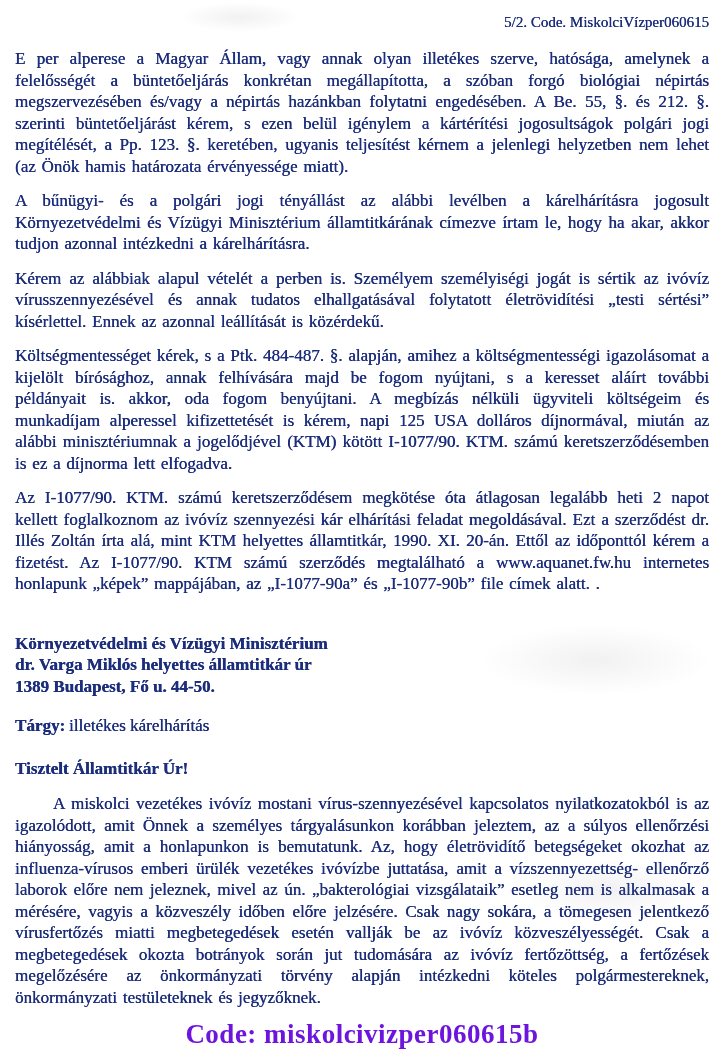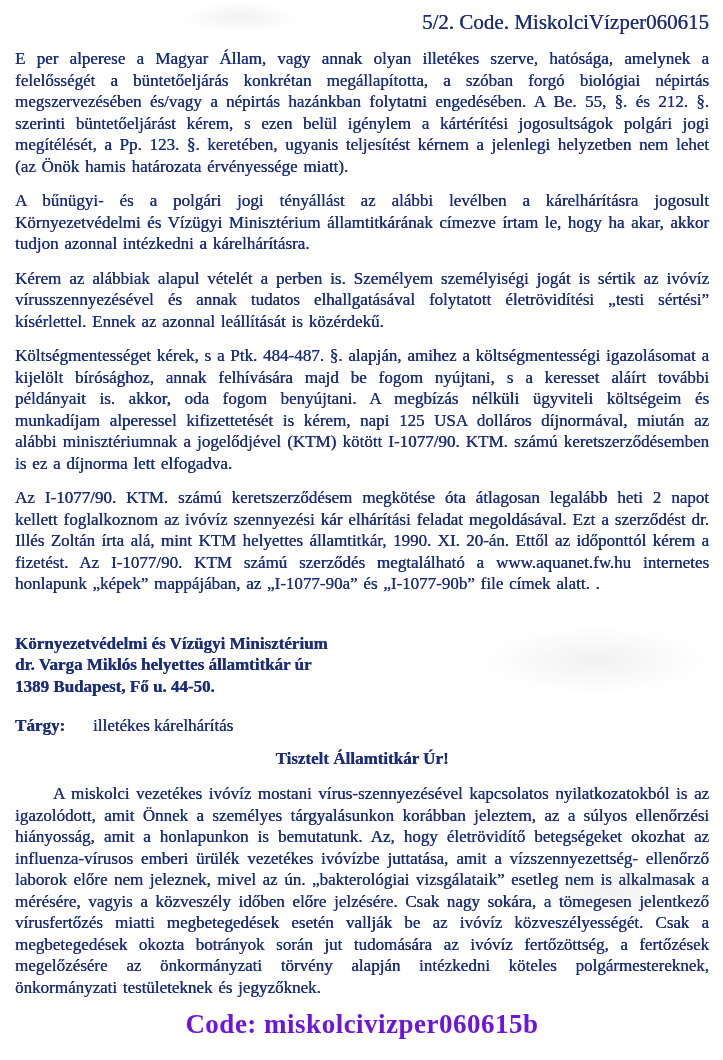--- a/index.html
+++ b/index.html
@@ -23,21 +23,21 @@
     position: absolute;
     pointer-events: none;
     background: radial-gradient(closest-side, rgba(120,120,130,0.10), rgba(120,120,130,0));
   }
   .smudge.s1 { left: 480px; top: 625px; width: 230px; height: 70px; }
   .smudge.s2 { left: 520px; top: 860px; width: 180px; height: 60px; }
   .smudge.s3 { left: 180px; top: 2px;  width: 120px; height: 30px; }
 
   .doc-header {
     text-align: right;
-    font-size: 21px;
+    font-size: 15px;
     line-height: 21px;
     margin: 6px 0 0 0;
     text-shadow: 0.25px 0 0 currentColor;
   }
   .para {
     font-size: 17px;
     line-height: 21.5px;
     text-align: justify;
     margin: 0 0 13px 0;
     text-shadow: 0.3px 0 0 currentColor;
@@ -50,24 +50,23 @@
     font-size: 17px;
     line-height: 21.5px;
     text-shadow: 0.3px 0 0 currentColor;
   }
   .subject-line {
     margin-top: 18px;
     font-size: 17px;
     line-height: 21px;
     text-shadow: 0.3px 0 0 currentColor;
   }
-  .subject-line .lbl { font-weight: 700; margin-right: 28px; }
+  .subject-line .lbl { font-weight: 700; margin-right: 4px; }
   .salutation {
-    margin-top: 12px;
-    text-align: center;
+    margin-top: 22px;
     font-weight: 700;
     font-size: 17px;
     line-height: 21px;
     text-shadow: 0.3px 0 0 currentColor;
   }
   .body-para {
     margin-top: 14px;
     margin-bottom: 0;
     text-indent: 38px;
   }

